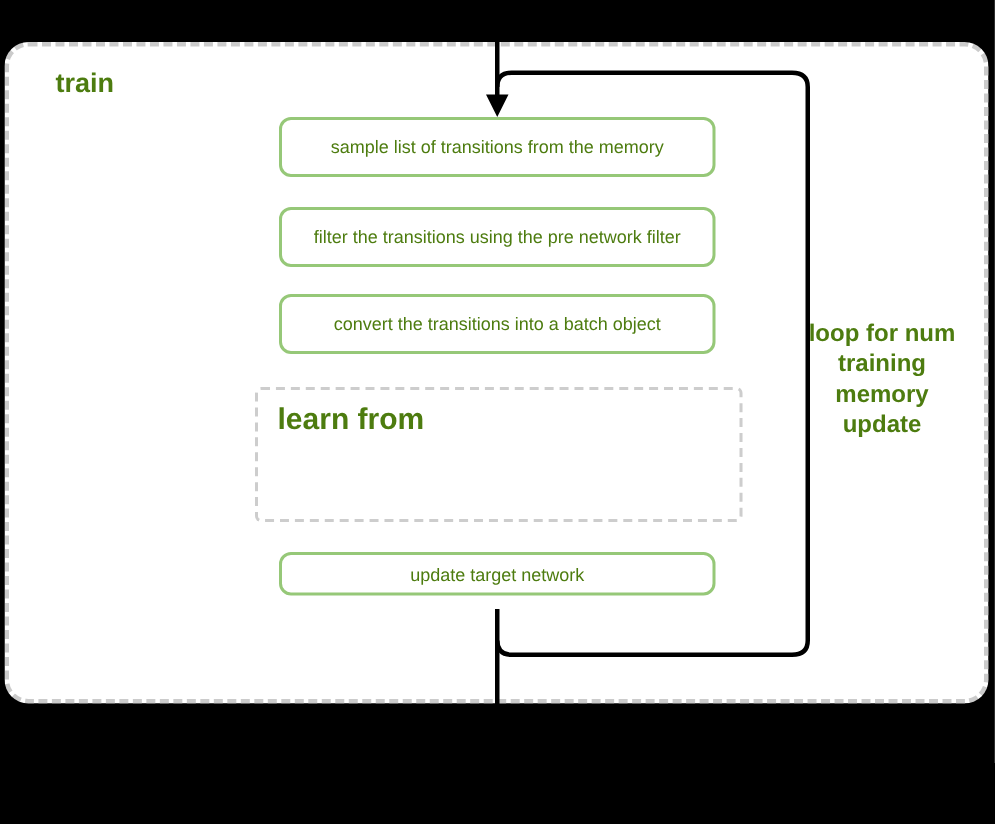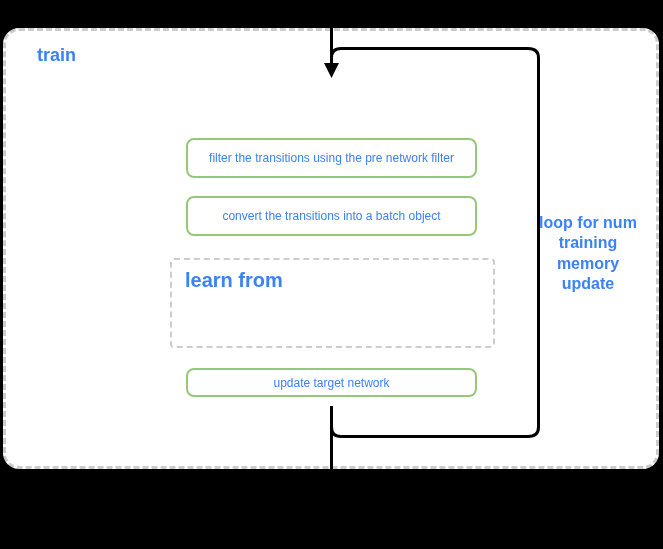--- a/index.html
+++ b/index.html
@@ -3,21 +3,21 @@
 <meta charset="utf-8">
 <style>
   html, body { margin: 0; padding: 0; background: #000; }
   .stage {
     position: relative;
     width: 663px;
     height: 549px;
     background: #000000;
     overflow: hidden;
     font-family: "Liberation Sans", sans-serif;
-    color: #3b82f6;
+    color: #4d7c0f;
   }
   .container {
     position: absolute;
     left: 3px; top: 28px;
     width: 656px; height: 441px;
     box-sizing: border-box;
     background: #ffffff;
     border: 3px dashed #cbcbcb;
     border-radius: 16px;
     z-index: 1;
@@ -95,20 +95,23 @@
 
     <path d="M 331.5 58 Q 331.5 48.5 341 48.5 L 528 48.5 Q 538.5 48.5 538.5 58 L 538.5 427 Q 538.5 436.5 528 436.5 L 341 436.5 Q 331.5 436.5 331.5 427" fill="none" stroke="#000000" stroke-width="3"></path>
 
     <line x1="331.5" y1="0" x2="331.5" y2="64" stroke="#000000" stroke-width="3"></line>
 
     <polygon points="324,63 339,63 331.5,78" fill="#000000"></polygon>
 
     <line x1="331.5" y1="406" x2="331.5" y2="481" stroke="#000000" stroke-width="3"></line>
   </svg>
 
+  <div class="step step-1">
+    <span>sample list of transitions from the memory</span>
+  </div>
 
   <div class="step step-2">
     <span>filter the transitions using the pre network filter</span>
   </div>
 
   <div class="step step-3">
     <span>convert the transitions into a batch object</span>
   </div>
 
   <div class="subprocess">

